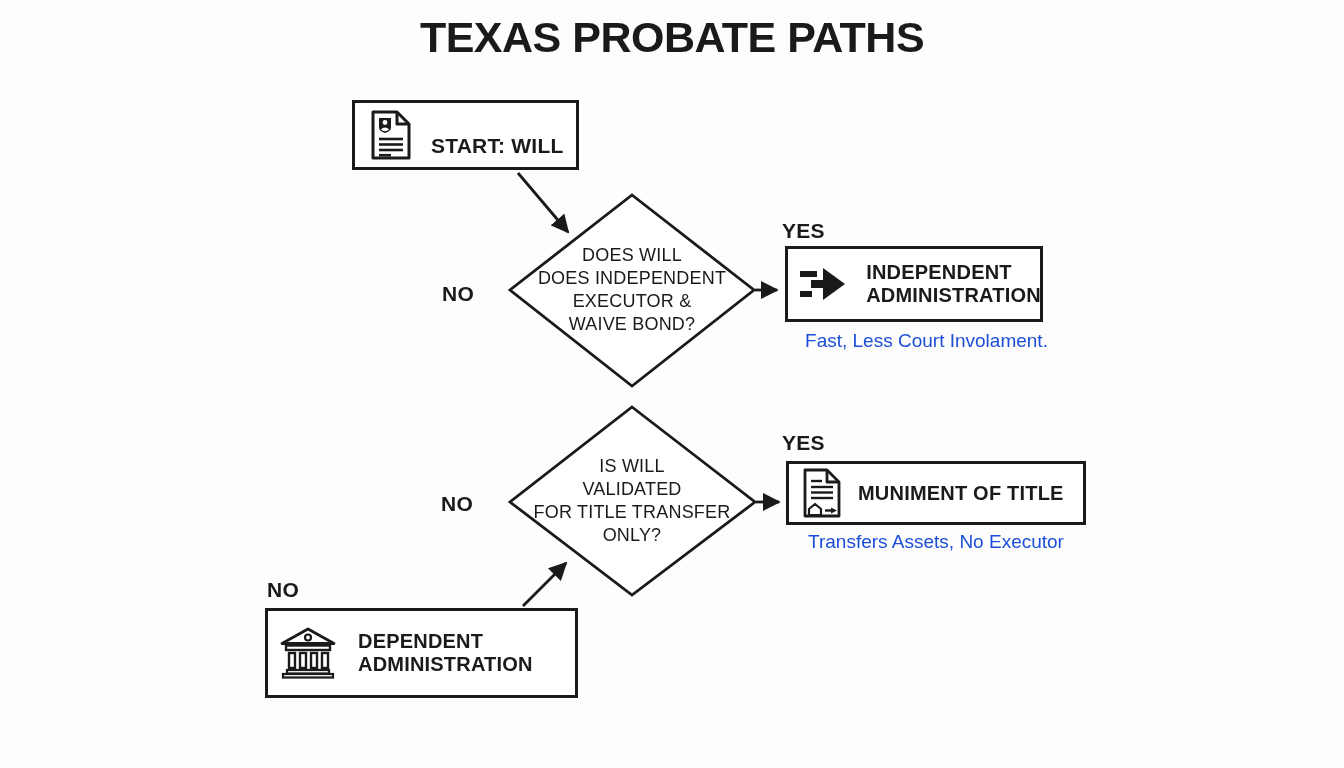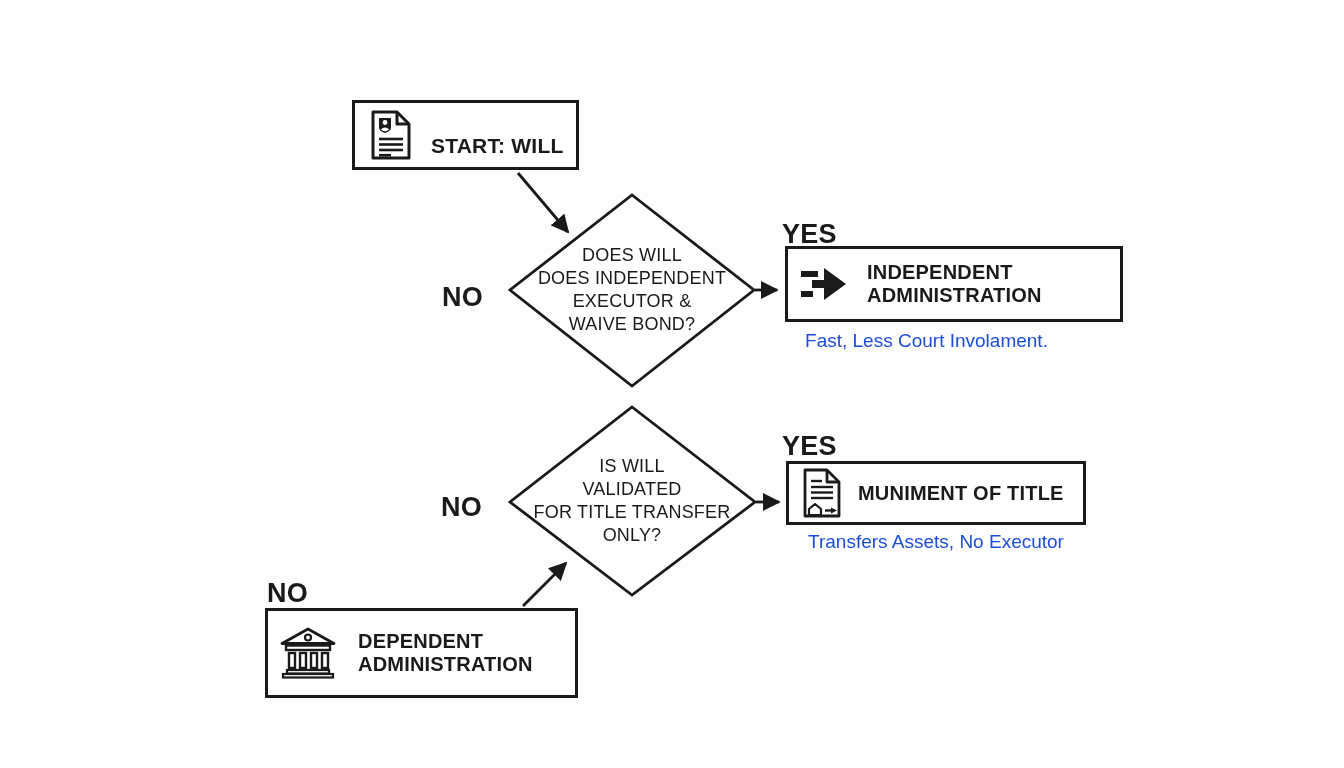--- a/index.html
+++ b/index.html
@@ -14,46 +14,47 @@
   .connector-svg{position:absolute;left:0;top:0;width:1344px;height:768px;}
   .node-box{
     position:absolute;box-sizing:border-box;border:3px solid #1a1a1a;background:#ffffff;
     display:flex;align-items:center;
   }
   .node-box .icon-wrap{flex:0 0 auto;display:flex;align-items:center;justify-content:center;}
   .node-label{font-weight:700;font-size:20px;letter-spacing:0.2px;line-height:23px;}
   .node-label span{display:block;}
   .start-box{left:352px;top:100px;width:227px;height:70px;padding-left:13px;gap:17px;}
   .start-box .node-label{font-size:21px;margin-top:20px;}
-  .independent-box{left:785px;top:246px;width:338px;height:76px;padding-left:13px;gap:20px;}
+  .independent-box{left:785px;top:246px;width:258px;height:76px;padding-left:13px;gap:20px;justify-content:center;}
   .muniment-box{left:786px;top:461px;width:300px;height:64px;padding-left:12px;gap:15px;}
   .dependent-box{left:265px;top:608px;width:313px;height:90px;padding-left:12px;gap:22px;}
   .diamond-text{
     position:absolute;text-align:center;font-weight:400;font-size:18px;line-height:23px;
     letter-spacing:0.2px;width:240px;
   }
   .diamond-text span{display:block;}
   .d1-text{left:512px;top:244px;}
   .d2-text{left:512px;top:455px;}
-  .yn-label{position:absolute;font-size:27px;font-weight:700;letter-spacing:0.3px;}
+  .yn-label{position:absolute;font-size:21px;font-weight:700;letter-spacing:0.3px;}
   .yes1{left:782px;top:219px;}
   .no1{left:442px;top:282px;}
   .yes2{left:782px;top:431px;}
   .no2{left:441px;top:492px;}
   .no3{left:267px;top:578px;}
   .caption{position:absolute;font-size:19px;font-weight:400;color:#1d4ed8;text-align:center;}
   .caption1{left:785px;top:330px;width:283px;}
   .caption2{left:786px;top:531px;width:300px;}
   .caption3{left:265px;top:684px;width:313px;}
 </style>
 </head>
 <body>
 
 <div class="canvas">
 
+  <div class="title">TEXAS PROBATE PATHS</div>
 
   <svg class="connector-svg" viewBox="0 0 1344 768" xmlns="http://www.w3.org/2000/svg">
     <defs>
       <marker id="ah" viewBox="0 0 10 10" refX="9" refY="5" markerWidth="6.5" markerHeight="6.5" orient="auto-start-reverse">
         <path d="M0,0 L10,5 L0,10 z" fill="#1a1a1a"></path>
       </marker>
     </defs>
     <polygon points="632,195 754,290 632,386 510,290" fill="#ffffff" stroke="#1a1a1a" stroke-width="2.8"></polygon>
     <polygon points="632,407 755,502 632,595 510,502" fill="#ffffff" stroke="#1a1a1a" stroke-width="2.8"></polygon>
     <line x1="518" y1="173" x2="568" y2="232" stroke="#1a1a1a" stroke-width="2.8" marker-end="url(#ah)"></line>

